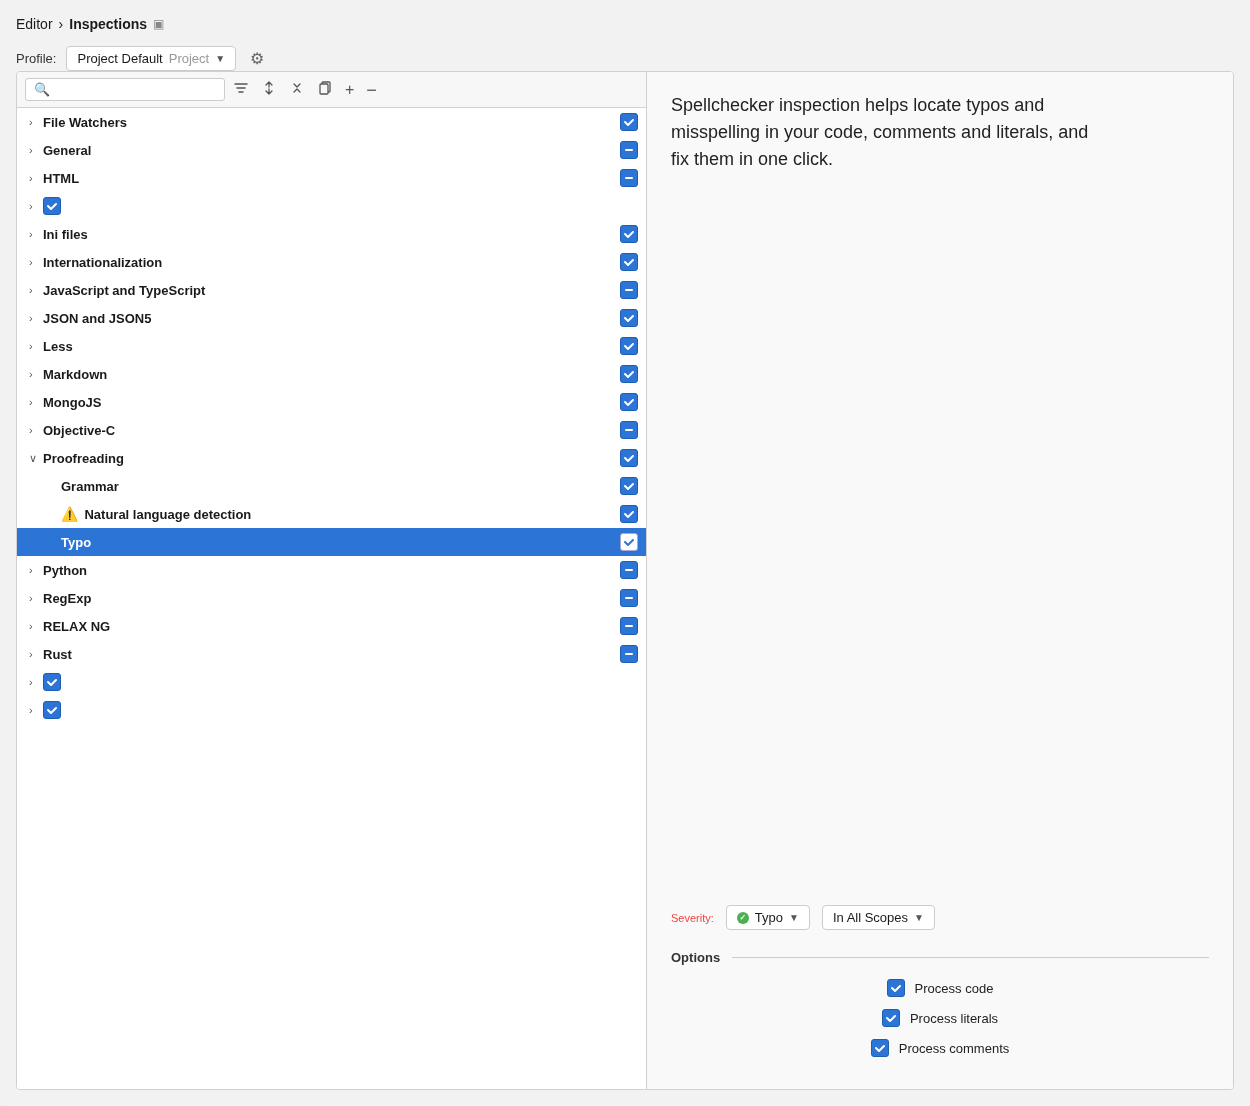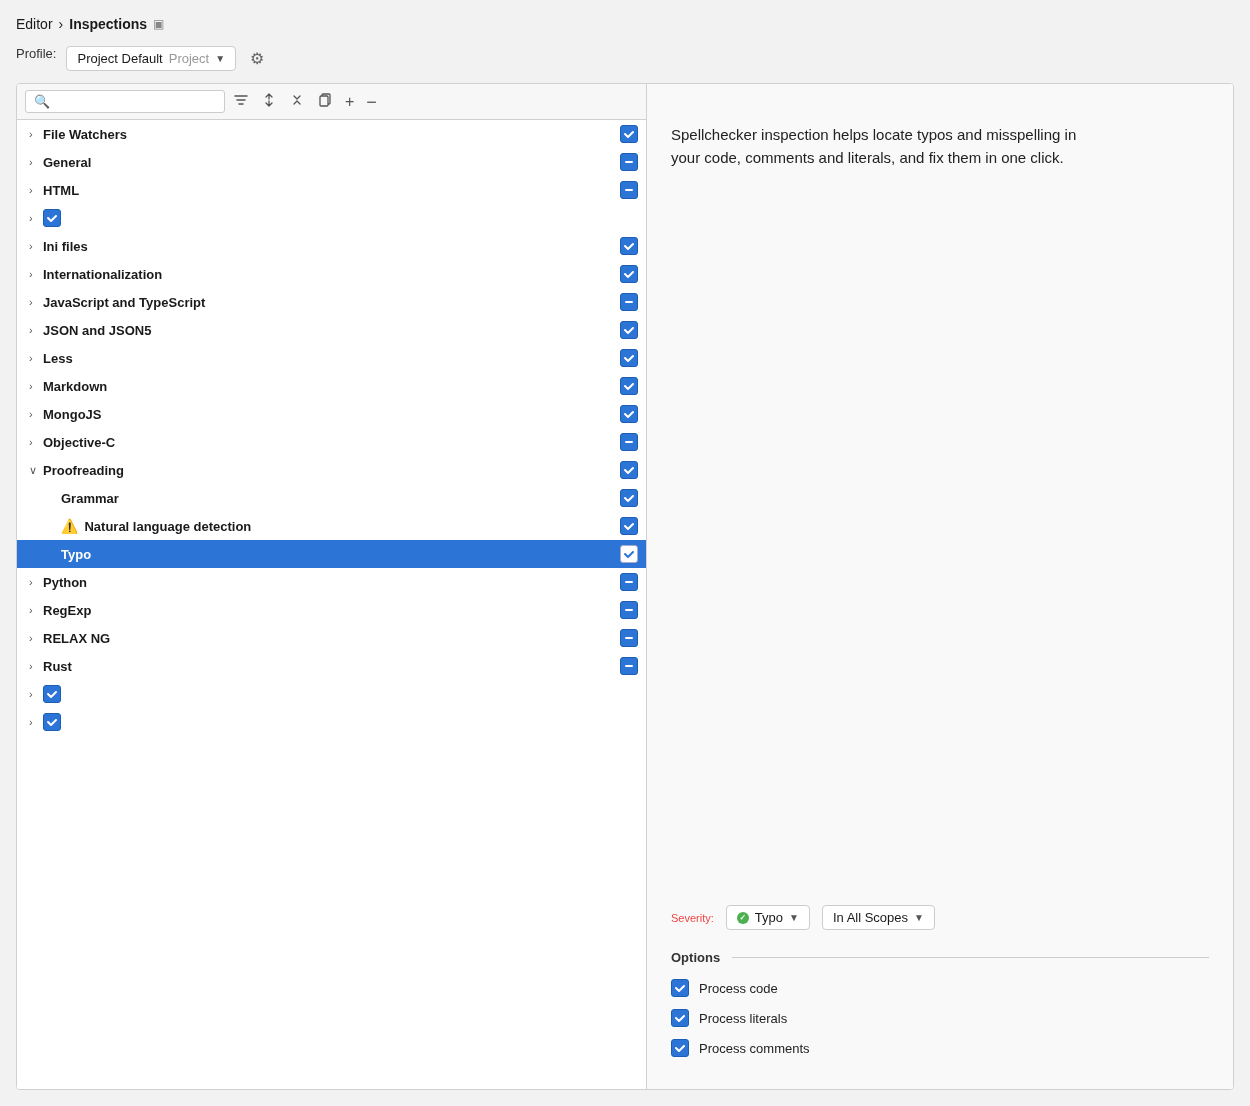--- a/index.html
+++ b/index.html
@@ -21,22 +21,22 @@
     }
     .breadcrumb {
       display: flex;
       align-items: center;
       gap: 6px;
       margin-bottom: 14px;
       font-size: 14px;
     }
     .profile-row {
       display: flex;
+      align-items: center;
       gap: 10px;
-      margin-bottom: 12px;
     }
     .profile-label {
       font-size: 13px;
       color: #333;
     }
     .profile-select {
       display: flex;
       align-items: center;
       background: #fff;
       border: 1px solid #ccc;
@@ -154,26 +154,25 @@
     .list-item.selected .checkbox svg path { stroke: #2d74d7; }
     .right-panel {
       flex: 1;
       padding: 20px 24px;
       background: #f9f9f9;
       display: flex;
       flex-direction: column;
       gap: 0;
     }
     .description-text {
-      font-size: 15px;
+      font-size: 18px;
       line-height: 1.5;
       color: #222;
       max-width: 420px;
       margin-bottom: 0;
-      margin-top: 20px;
     }
     .severity-row {
       display: flex;
       align-items: center;
       gap: 12px;
       margin-top: auto;
       padding-top: 16px;
     }
     .severity-label {
       font-size: 11px;
@@ -227,20 +226,21 @@
       height: 1px;
       background: #ccc;
       margin-left: 4px;
     }
     .option-item {
       display: flex;
       align-items: center;
       gap: 10px;
       margin-bottom: 12px;
       cursor: pointer;
+      justify-content: center;
     }
     .option-checkbox {
       width: 18px;
       height: 18px;
       border-radius: 3px;
       background: #2d74d7;
       border: 1px solid #1a5fb4;
       display: flex;
       align-items: center;
       justify-content: center;

